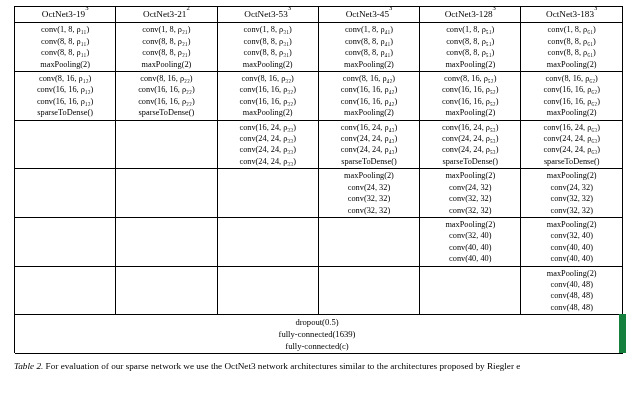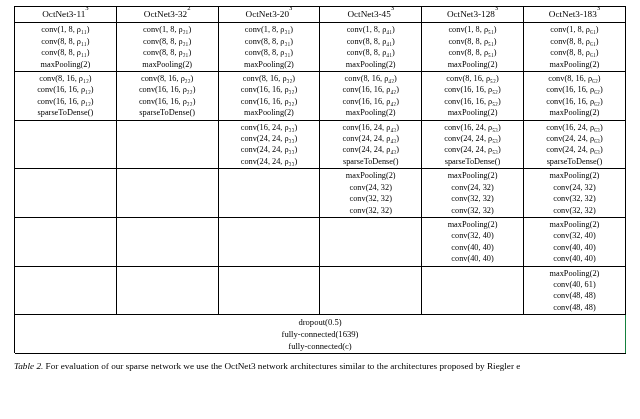--- a/index.html
+++ b/index.html
@@ -50,21 +50,21 @@
     line-height:0;
   }
   table.arch tr.tailrow td{
     border-top:1px solid #000;
     font-size:8.6px;
     line-height:12px;
     padding:1px 0;
   }
   table.arch tr.tailrow td.tailcell{
     border-left:1px solid #000;
-    border-right:1px solid #15803d;
+    border-right:7px solid #15803d;
   }
   table.arch tr.bottomrule td{
     border-bottom:1px solid #000;
   }
   .cellline{display:block;white-space:nowrap;}
   .empty{height:11.4px;}
   sup{font-size:0.72em;line-height:0;position:relative;top:-0.45em;}
   .caption{
     width:612px;
     margin:7px auto 0 auto;
@@ -84,23 +84,23 @@
     <colgroup>
       <col style="width:16.66%">
         <col style="width:16.66%">
         <col style="width:16.66%">
       <col style="width:16.66%">
         <col style="width:16.66%">
         <col style="width:16.70%">
     </colgroup>
     <tbody>
       <tr class="toprule headrow">
-        <td><span>OctNet3-11</span><sup>3</sup></td>
-        <td><span>OctNet3-32</span><sup>2</sup></td>
-        <td><span>OctNet3-20</span><sup>3</sup></td>
+        <td><span>OctNet3-19</span><sup>3</sup></td>
+        <td><span>OctNet3-21</span><sup>2</sup></td>
+        <td><span>OctNet3-53</span><sup>3</sup></td>
         <td><span>OctNet3-45</span><sup>3</sup></td>
         <td><span>OctNet3-128</span><sup>3</sup></td>
         <td><span>OctNet3-183</span><sup>3</sup></td>
       </tr>
 
       <tr class="blockrow">
         <td>
           <span class="cellline">conv(1, 8, ρ₁₁)</span>
           <span class="cellline">conv(8, 8, ρ₁₁)</span>
           <span class="cellline">conv(8, 8, ρ₁₁)</span>
@@ -340,21 +340,21 @@
           <span class="cellline empty">&nbsp;</span>
         </td>
         <td>
           <span class="cellline empty">&nbsp;</span>
           <span class="cellline empty">&nbsp;</span>
           <span class="cellline empty">&nbsp;</span>
           <span class="cellline empty">&nbsp;</span>
         </td>
         <td>
           <span class="cellline">maxPooling(2)</span>
-          <span class="cellline">conv(40, 61)</span>
+          <span class="cellline">conv(40, 48)</span>
           <span class="cellline">conv(48, 48)</span>
           <span class="cellline">conv(48, 48)</span>
         </td>
       </tr>
 
       <tr class="tailrow">
         <td class="tailcell" colspan="6">
           <span class="cellline">dropout(0.5)</span>
           <span class="cellline">fully-connected(1639)</span>
           <span class="cellline">fully-connected(c)</span>

